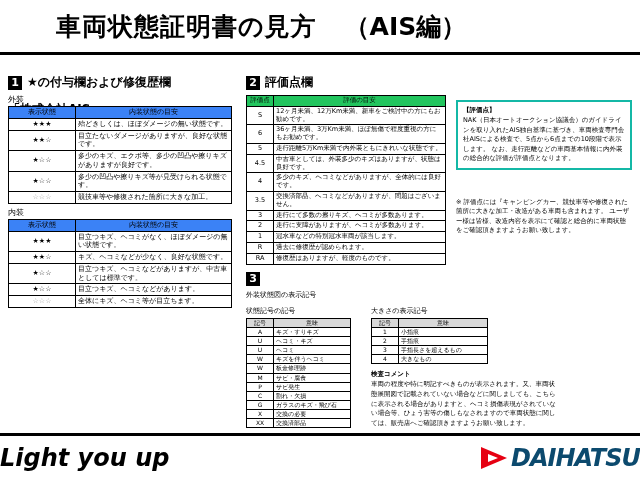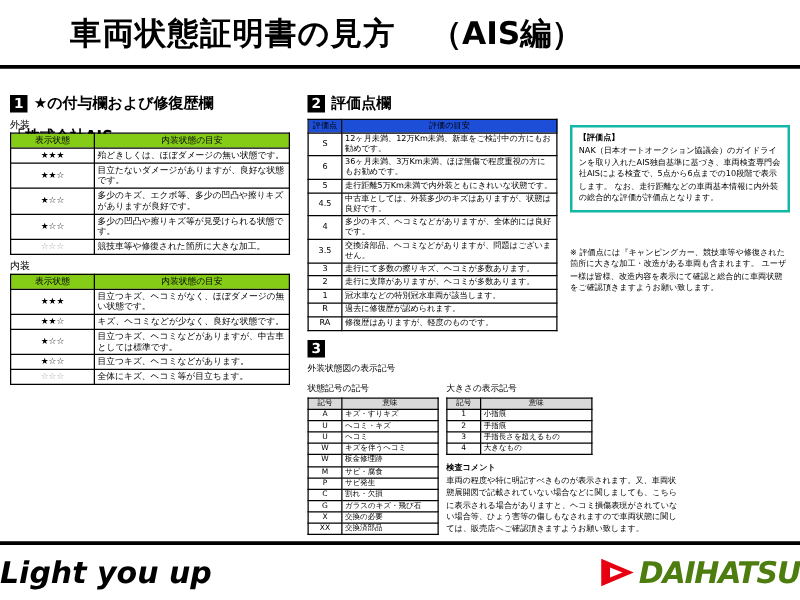--- a/index.html
+++ b/index.html
@@ -43,70 +43,70 @@
   
   .left{
     position:absolute;left:8px;top:74px;width:224px;
   }
   .col-label{font-size:8px;margin:3px 0 1px 0;}
   table.tbl{border-collapse:collapse;width:100%;table-layout:fixed;}
   table.tbl th, table.tbl td{
     border:1px solid #000;font-size:7px;padding:1px 2px;
     line-height:1.25;
   }
-  table.tbl th{background:#84cc16;font-weight:normal;text-align:center;}
+  table.tbl th{background:#3b82f6;font-weight:normal;text-align:center;}
   .c-star{width:62px;text-align:center;white-space:nowrap;letter-spacing:0px;}
   .star-full{color:#000;}
   .star-empty{color:#9b9b9b;}
 
   
   .mid{
     position:absolute;left:246px;top:74px;width:200px;
   }
   table.pt{border-collapse:collapse;width:100%;table-layout:fixed;margin-top:4px;}
   table.pt th,table.pt td{border:1px solid #000;font-size:6.5px;padding:1px 2px;line-height:1.2;}
-  table.pt th{background:#1d4ed8;font-weight:normal;text-align:center;}
+  table.pt th{background:#22c55e;font-weight:normal;text-align:center;}
   .pt-score{width:22px;text-align:center;}
 
   
   .rightbox{
     position:absolute;left:456px;top:100px;width:176px;
     border:2px solid #14b8a6;padding:4px 5px;font-size:6.5px;line-height:1.45;
     box-sizing:border-box;
   }
   .rightbox .rb-title{font-weight:bold;margin-bottom:1px;}
   .rightnote{
     position:absolute;left:456px;top:198px;width:176px;font-size:6.5px;
     line-height:1.45;
   }
 
   
   .sec3{position:absolute;left:246px;top:272px;width:386px;}
   .sec3-sub{font-size:7px;margin:4px 0 2px 0;}
-  .sym-wrap{display:flex;gap:6px;align-items:flex-start;}
+  .sym-wrap{display:flex;gap:20px;align-items:flex-start;}
   table.sym{border-collapse:collapse;table-layout:fixed;}
   table.sym th,table.sym td{border:1px solid #000;font-size:6px;padding:0px 2px;line-height:1.35;}
   table.sym th{background:#d9d9d9;font-weight:normal;text-align:center;}
   .sym-a{width:22px;text-align:center;}
   .sym-b{width:72px;}
   .sym2-a{width:22px;text-align:center;}
   .sym2-b{width:84px;}
   .cmt{font-size:6.5px;line-height:1.5;margin-top:6px;width:190px;}
 
   
   .footer{
     position:absolute;left:0;bottom:0;width:640px;height:44px;
     border-top:3px solid #000;background:#fff;
     display:flex;align-items:center;justify-content:space-between;gap:10px;
   }
   .light{
     font-size:24px;font-style:italic;font-weight:bold;letter-spacing:0px;
   }
   .daihatsu{
-    font-size:24px;font-weight:bold;color:#4d7c0f;font-style:italic;letter-spacing:-1px;
+    font-size:24px;font-weight:bold;color:#0c4a6e;font-style:italic;letter-spacing:-1px;
   }
   .dmark{
     display:inline-block;width:26px;height:22px;position:relative;margin-right:4px;
     vertical-align:middle;
   }
   .dmark:before{
     content:"";position:absolute;left:0;top:0;width:0;height:0;
     border-left:26px solid #e60012;border-top:11px solid transparent;border-bottom:11px solid transparent;
   }
   .dmark:after{

